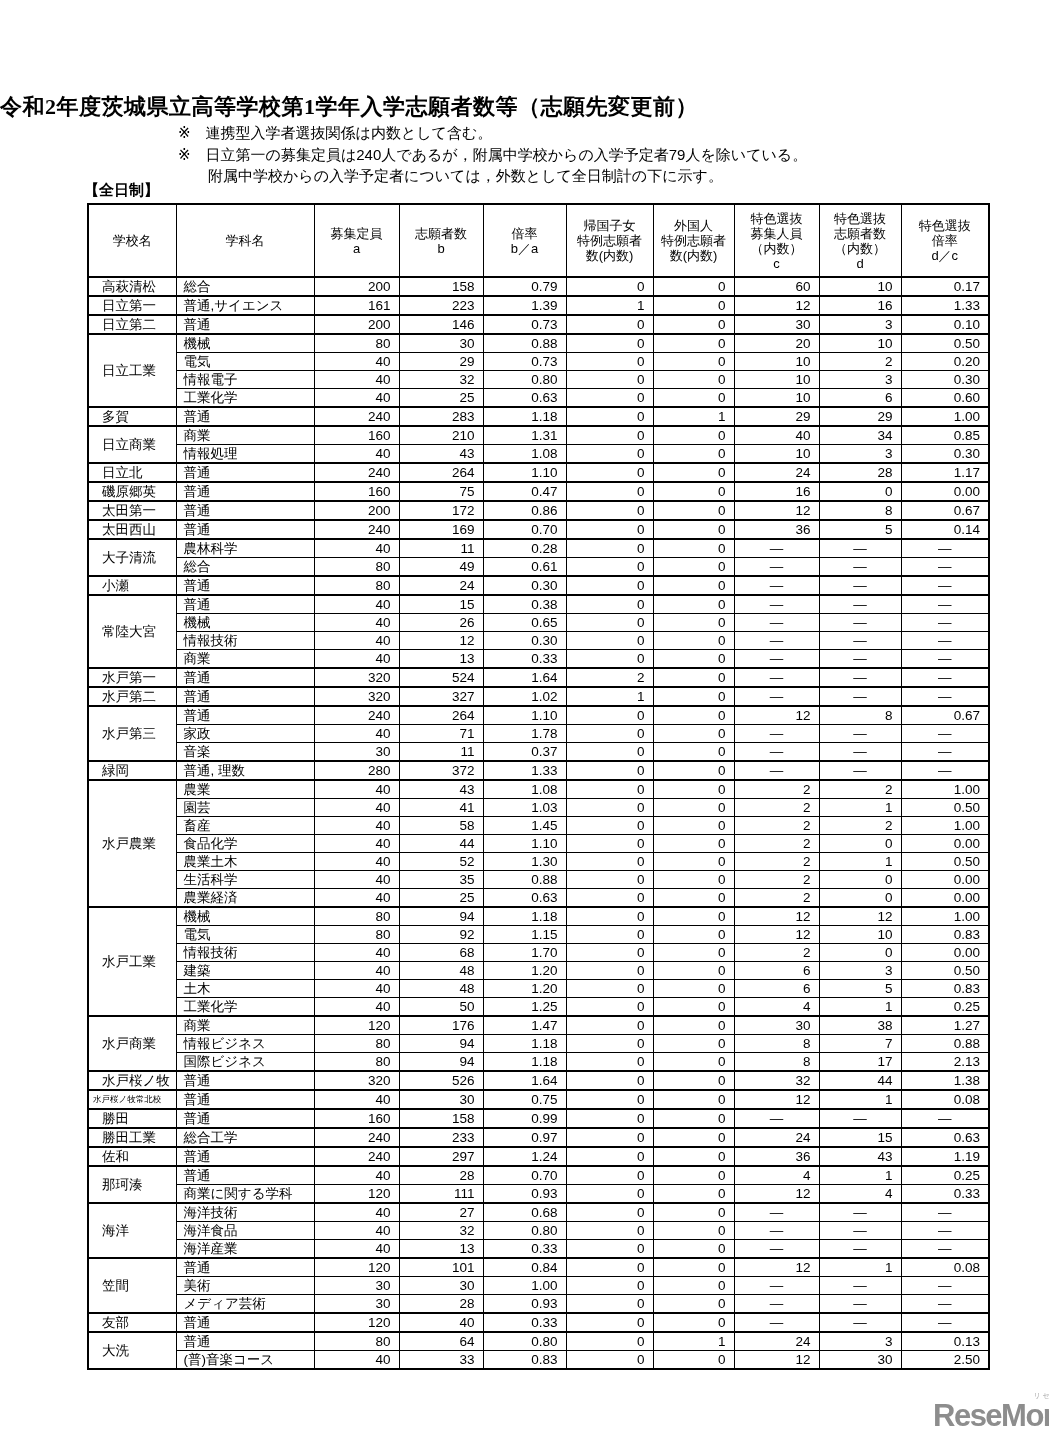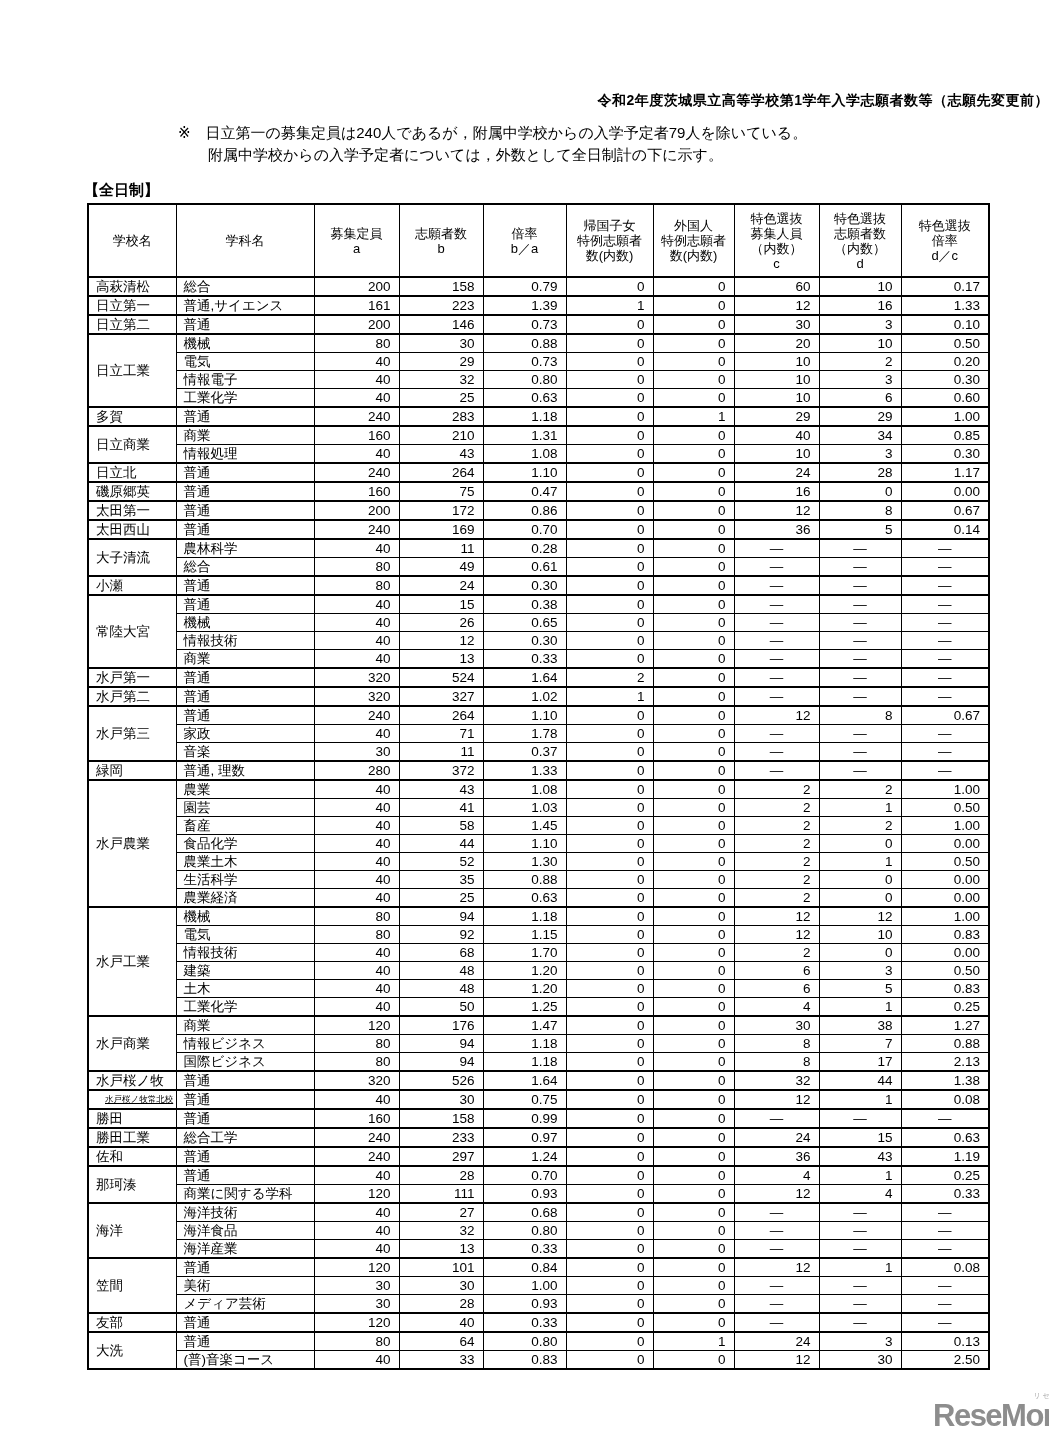--- a/index.html
+++ b/index.html
@@ -10,25 +10,26 @@
     width: 1049px;
     height: 1434px;
     background: #ffffff;
     overflow: hidden;
   }
   .doc-title {
     position: absolute;
     top: 92px;
     left: 0;
     width: 100%;
-    text-align: right;
-    font-size: 14px;
+    text-align: left;
+    font-size: 22px;
     font-weight: 600;
     letter-spacing: 0.5px;
     white-space: nowrap;
+    font-family: Liberation Serif, serif;
   }
   .notes {
     position: absolute;
     top: 122px;
     left: 178px;
     font-size: 15px;
     line-height: 21.5px;
     font-weight: 500;
   }
   .notes .indent { margin-left: 30px; }
@@ -64,24 +65,24 @@
   }
   tbody td {
     height: 17.5px;
     font-size: 13.5px;
     line-height: 17px;
     vertical-align: middle;
     white-space: nowrap;
   }
   td.school {
     text-align: left;
-    padding-left: 7px;
+    padding-left: 13px;
     font-size: 13.5px;
   }
-  td.school.small-name { font-size: 8.5px; padding-left: 16px; text-decoration: underline; }
+  td.school.small-name { font-size: 8.5px; padding-left: 4px; }
   td.dept { text-align: left; padding-left: 7px; }
   td.num { text-align: right; padding-right: 8px; }
   td.dash { text-align: center; }
   tr.group-start td { border-top: 2px solid #000; }
   .watermark {
     position: absolute;
     top: 1392px;
     left: 933px;
     z-index: 5;
     line-height: 1;
@@ -104,20 +105,21 @@
   }
 </style>
 </head>
 <body>
 
 <div class="page">
 
   <div class="doc-title">令和2年度茨城県立高等学校第1学年入学志願者数等（志願先変更前）</div>
 
   <div class="notes">
+    <div>※　連携型入学者選抜関係は内数として含む。</div>
     <div>※　日立第一の募集定員は240人であるが，附属中学校からの入学予定者79人を除いている。</div>
     <div class="indent">附属中学校からの入学予定者については，外数として全日制計の下に示す。</div>
   </div>
 
   <div class="section-label">【全日制】</div>
 
   <table class="main">
     <colgroup>
       <col style="width:88px">
       <col style="width:138px">

